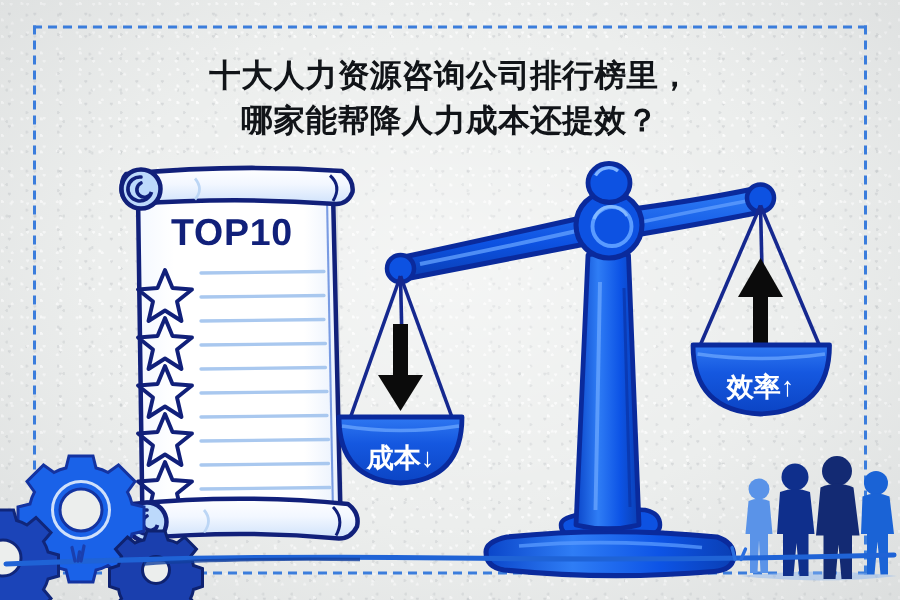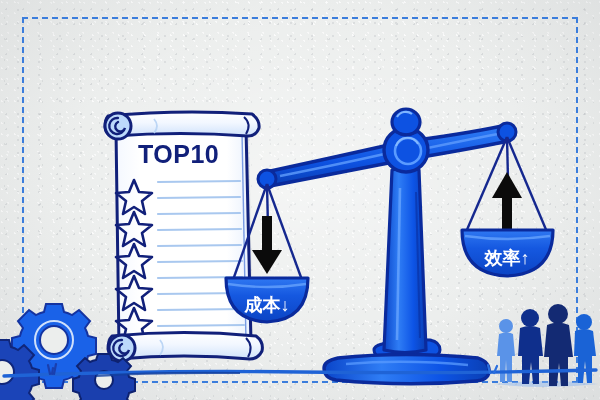--- a/index.html
+++ b/index.html
@@ -64,21 +64,21 @@
     color: #111418;
     font-weight: bold;
     font-size: 21px;
     line-height: 30px;
     letter-spacing: 0.4px;
     white-space: pre-line;
   }
 
   .layer { position: absolute; }
 
-  #scroll-wrap  { left: 94px;  top: 108px; width: 180px; height: 258px; text-decoration: underline; }
+  #scroll-wrap  { left: 70px;  top: 108px; width: 180px; height: 258px; text-decoration: underline; }
   #scale-wrap   { left: 250px; top: 108px; width: 310px; height: 282px; }
   #gears-wrap   { left: -8px;  top: 296px; width: 150px; height: 112px; }
   #people-wrap  { left: 492px; top: 300px; width: 108px; height: 96px; }
   #ground-wrap  { left: 0;     top: 352px; width: 600px; height: 48px; }
 
   svg { display: block; overflow: visible; }
 
   .scroll-title {
     font-family: "Liberation Sans", sans-serif;
     font-weight: bold;
@@ -96,20 +96,22 @@
 </head>
 <body>
 
 <div id="poster">
 
   <div id="grain"></div>
   <div id="vignette"></div>
 
   <div id="frame"></div>
 
+  <div id="headline">十大人力资源咨询公司排行榜里，
+哪家能帮降人力成本还提效？</div>
 
   <div class="layer" id="scroll-wrap">
     <svg width="180" height="258" viewBox="0 0 180 258">
       <defs>
         <linearGradient id="paperGrad" x1="0" y1="0" x2="1" y2="0">
           <stop offset="0%" stop-color="#f4f8ff"></stop>
           <stop offset="18%" stop-color="#ffffff"></stop>
           <stop offset="82%" stop-color="#ffffff"></stop>
           <stop offset="100%" stop-color="#e9f1fd"></stop>
         </linearGradient>

